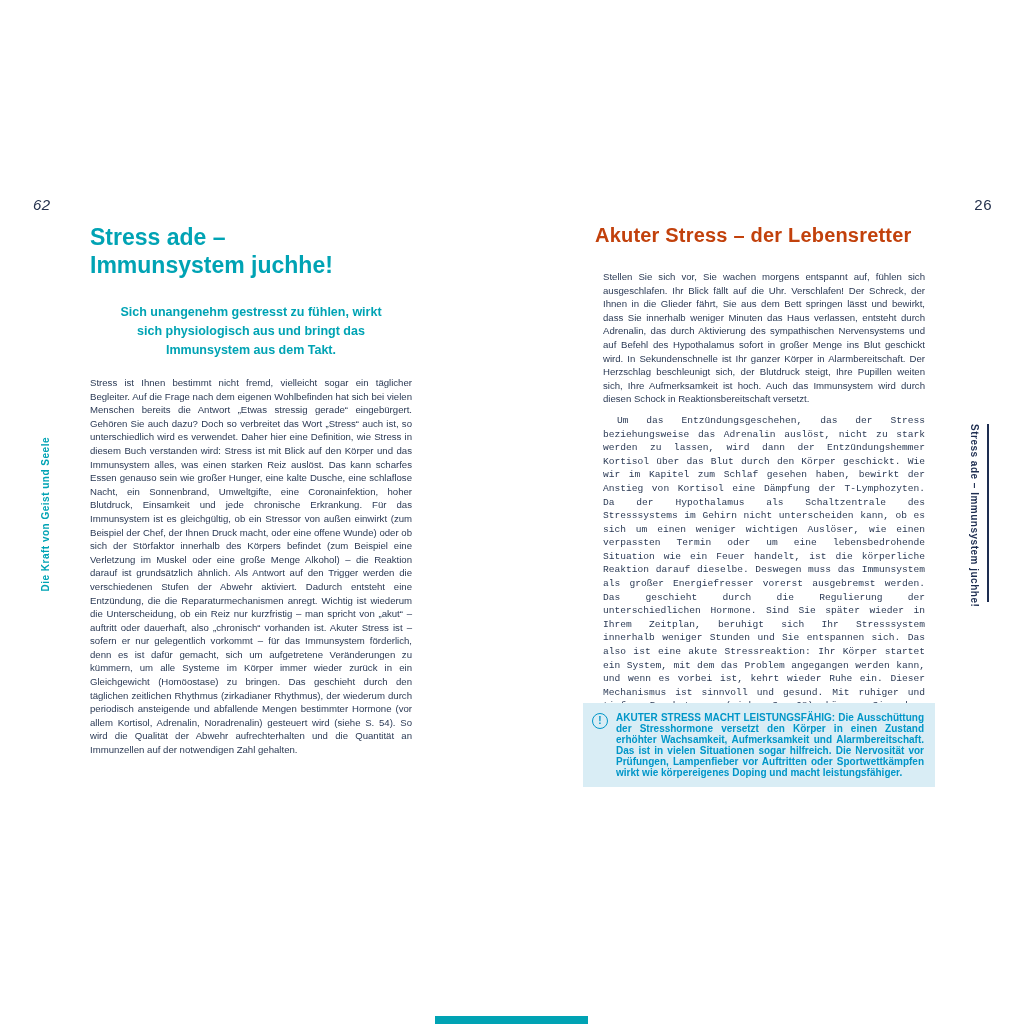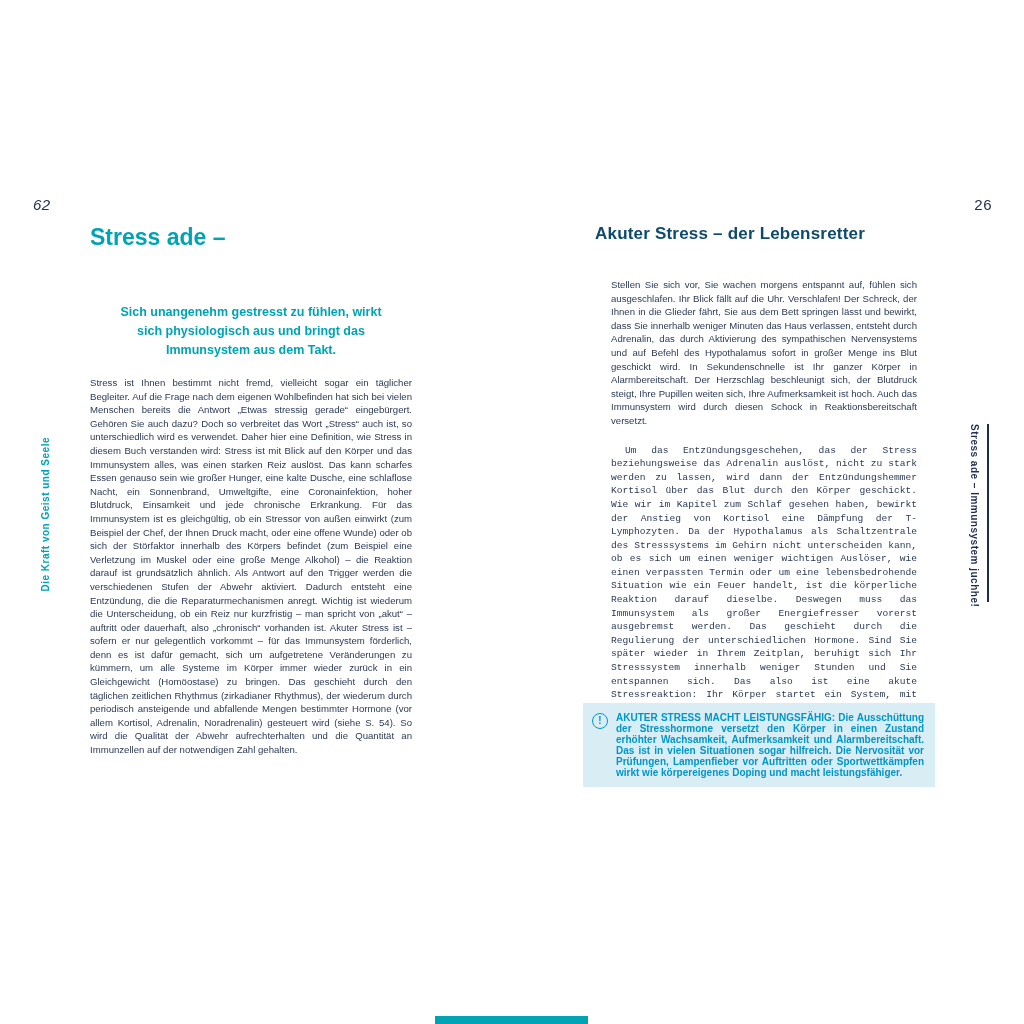--- a/index.html
+++ b/index.html
@@ -48,27 +48,27 @@
     line-height: 13.6px;
     text-align: justify;
     color: #2b3a55;
   }
   #left-body { top: 376px; }
 
   
   .right-col { position: absolute; left: 595px; width: 338px; }
   .section-heading {
     top: 224px;
-    font-size: 17px;
+    font-size: 20px;
     font-weight: bold;
-    color: #0c4a6e;
+    color: #c2410c;
     letter-spacing: 0.2px;
   }
   #right-body { top: 262px; }
-  #right-body p { margin: 16px; }
+  #right-body p { margin: 8px; }
   #right-body p + p { text-indent: 14px; font-family: Liberation Mono, monospace; }
 
   
   .callout {
     position: absolute;
     left: 583px;
     top: 703px;
     width: 352px;
     box-sizing: border-box;
     background: #d9edf5;
@@ -139,20 +139,21 @@
 </head>
 <body>
 
 <div class="page-number" id="pn-left">62</div>
 <div class="page-number" id="pn-right">26</div>
 
 <div class="vlabel" id="vlabel-left">Die Kraft von Geist und Seele</div>
 
 <div class="left-col chapter-title">
   <div>Stress ade –</div>
+  <div>Immunsystem juchhe!</div>
 </div>
 <div class="left-col chapter-subtitle">Sich unangenehm gestresst zu fühlen, wirkt sich physiologisch aus und bringt das Immunsystem aus dem Takt.</div>
 <div class="left-col body-text" id="left-body">Stress ist Ihnen bestimmt nicht fremd, vielleicht sogar ein täglicher Begleiter. Auf die Frage nach dem eigenen Wohlbefinden hat sich bei vielen Menschen bereits die Antwort „Etwas stressig gerade“ eingebürgert. Gehören Sie auch dazu? Doch so verbreitet das Wort „Stress“ auch ist, so unterschiedlich wird es verwendet. Daher hier eine Definition, wie Stress in diesem Buch verstanden wird: Stress ist mit Blick auf den Körper und das Immunsystem alles, was einen starken Reiz auslöst. Das kann scharfes Essen genauso sein wie großer Hunger, eine kalte Dusche, eine schlaflose Nacht, ein Sonnenbrand, Umweltgifte, eine Coronainfektion, hoher Blutdruck, Einsamkeit und jede chronische Erkrankung. Für das Immunsystem ist es gleichgültig, ob ein Stressor von außen einwirkt (zum Beispiel der Chef, der Ihnen Druck macht, oder eine offene Wunde) oder ob sich der Störfaktor innerhalb des Körpers befindet (zum Beispiel eine Verletzung im Muskel oder eine große Menge Alkohol) – die Reaktion darauf ist grundsätzlich ähnlich. Als Antwort auf den Trigger werden die verschiedenen Stufen der Abwehr aktiviert. Dadurch entsteht eine Entzündung, die die Reparaturmechanismen anregt. Wichtig ist wiederum die Unterscheidung, ob ein Reiz nur kurzfristig – man spricht von „akut“ – auftritt oder dauerhaft, also „chronisch“ vorhanden ist. Akuter Stress ist – sofern er nur gelegentlich vorkommt – für das Immunsystem förderlich, denn es ist dafür gemacht, sich um aufgetretene Veränderungen zu kümmern, um alle Systeme im Körper immer wieder zurück in ein Gleichgewicht (Homöostase) zu bringen. Das geschieht durch den täglichen zeitlichen Rhythmus (zirkadianer Rhythmus), der wiederum durch periodisch ansteigende und abfallende Mengen bestimmter Hormone (vor allem Kortisol, Adrenalin, Noradrenalin) gesteuert wird (siehe S. 54). So wird die Qualität der Abwehr aufrechterhalten und die Quantität an Immunzellen auf der notwendigen Zahl gehalten.</div>
 
 <div class="right-col section-heading">Akuter Stress – der Lebensretter</div>
 <div class="right-col body-text" id="right-body">
   <p>Stellen Sie sich vor, Sie wachen morgens entspannt auf, fühlen sich ausgeschlafen. Ihr Blick fällt auf die Uhr. Verschlafen! Der Schreck, der Ihnen in die Glieder fährt, Sie aus dem Bett springen lässt und bewirkt, dass Sie innerhalb weniger Minuten das Haus verlassen, entsteht durch Adrenalin, das durch Aktivierung des sympathischen Nervensystems und auf Befehl des Hypothalamus sofort in großer Menge ins Blut geschickt wird. In Sekundenschnelle ist Ihr ganzer Körper in Alarmbereitschaft. Der Herzschlag beschleunigt sich, der Blutdruck steigt, Ihre Pupillen weiten sich, Ihre Aufmerksamkeit ist hoch. Auch das Immunsystem wird durch diesen Schock in Reaktionsbereitschaft versetzt.</p>
   <p>Um das Entzündungsgeschehen, das der Stress beziehungsweise das Adrenalin auslöst, nicht zu stark werden zu lassen, wird dann der Entzündungshemmer Kortisol über das Blut durch den Körper geschickt. Wie wir im Kapitel zum Schlaf gesehen haben, bewirkt der Anstieg von Kortisol eine Dämpfung der T-Lymphozyten. Da der Hypothalamus als Schaltzentrale des Stresssystems im Gehirn nicht unterscheiden kann, ob es sich um einen weniger wichtigen Auslöser, wie einen verpassten Termin oder um eine lebensbedrohende Situation wie ein Feuer handelt, ist die körperliche Reaktion darauf dieselbe. Deswegen muss das Immunsystem als großer Energiefresser vorerst ausgebremst werden. Das geschieht durch die Regulierung der unterschiedlichen Hormone. Sind Sie später wieder in Ihrem Zeitplan, beruhigt sich Ihr Stresssystem innerhalb weniger Stunden und Sie entspannen sich. Das also ist eine akute Stressreaktion: Ihr Körper startet ein System, mit dem das Problem angegangen werden kann, und wenn es vorbei ist, kehrt wieder Ruhe ein. Dieser Mechanismus ist sinnvoll und gesund. Mit ruhiger und tiefer Bauchatmung (siehe S. 68) können Sie dazu beitragen, trotz starker Hormonausschüttung und daher innerlich hoher Erregung, weiter handlungsfähig zu bleiben.</p>
 </div>
 

